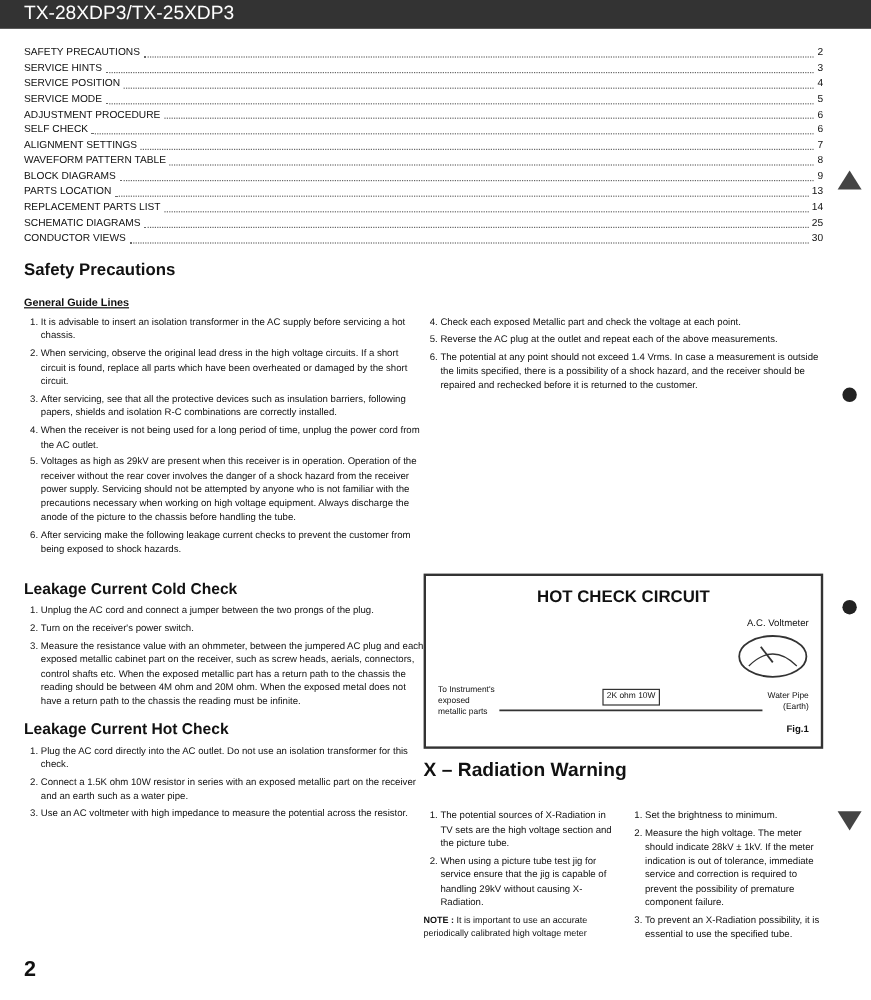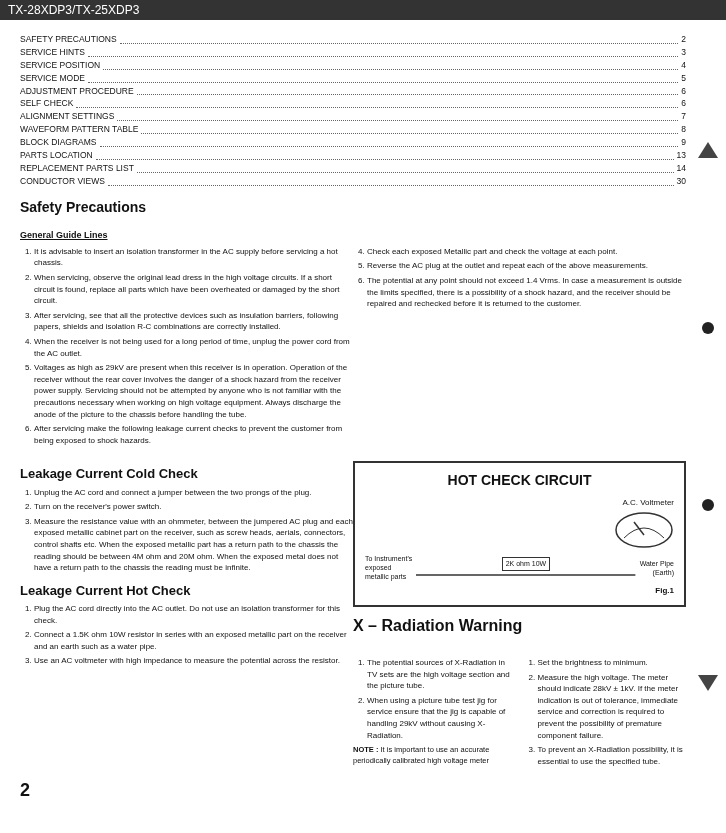--- a/index.html
+++ b/index.html
@@ -15,22 +15,22 @@
       width: 726px;
       min-height: 833px;
       background: #fff;
       position: relative;
       overflow: hidden;
     }
     
     .top-bar {
       background: #333;
       color: #fff;
-      font-size: 12px;
-      padding: 3px 8px;
+      font-size: 16px;
+      padding: 3px 20px;
       display: flex;
       gap: 8px;
     }
     
     .content {
       padding: 14px 20px 14px 20px;
       font-size: 9px;
       line-height: 1.4;
       color: #111;
       padding-right: 40px;
@@ -246,20 +246,25 @@
   </div>
         <div class="toc-row">
     <span class="toc-name">PARTS LOCATION</span>
     <span class="toc-filler"></span>
     <span class="toc-num">13</span>
   </div>
         <div class="toc-row">
     <span class="toc-name">REPLACEMENT PARTS LIST</span>
     <span class="toc-filler"></span>
     <span class="toc-num">14</span>
+  </div>
+        <div class="toc-row">
+    <span class="toc-name">SCHEMATIC DIAGRAMS</span>
+    <span class="toc-filler"></span>
+    <span class="toc-num">25</span>
   </div>
         <div class="toc-row">
     <span class="toc-name">CONDUCTOR VIEWS</span>
     <span class="toc-filler"></span>
     <span class="toc-num">30</span>
   </div>
       </div>
 
     <div class="section-title">Safety Precautions</div>
     <div class="subsection-title">General Guide Lines</div>

